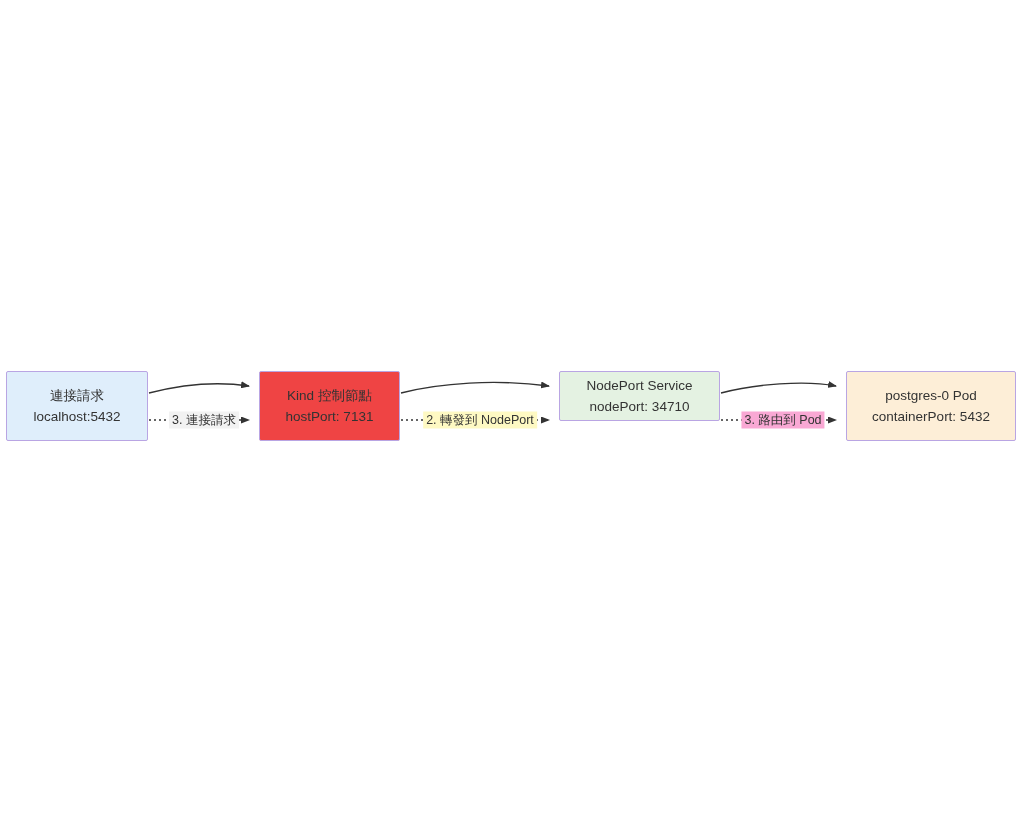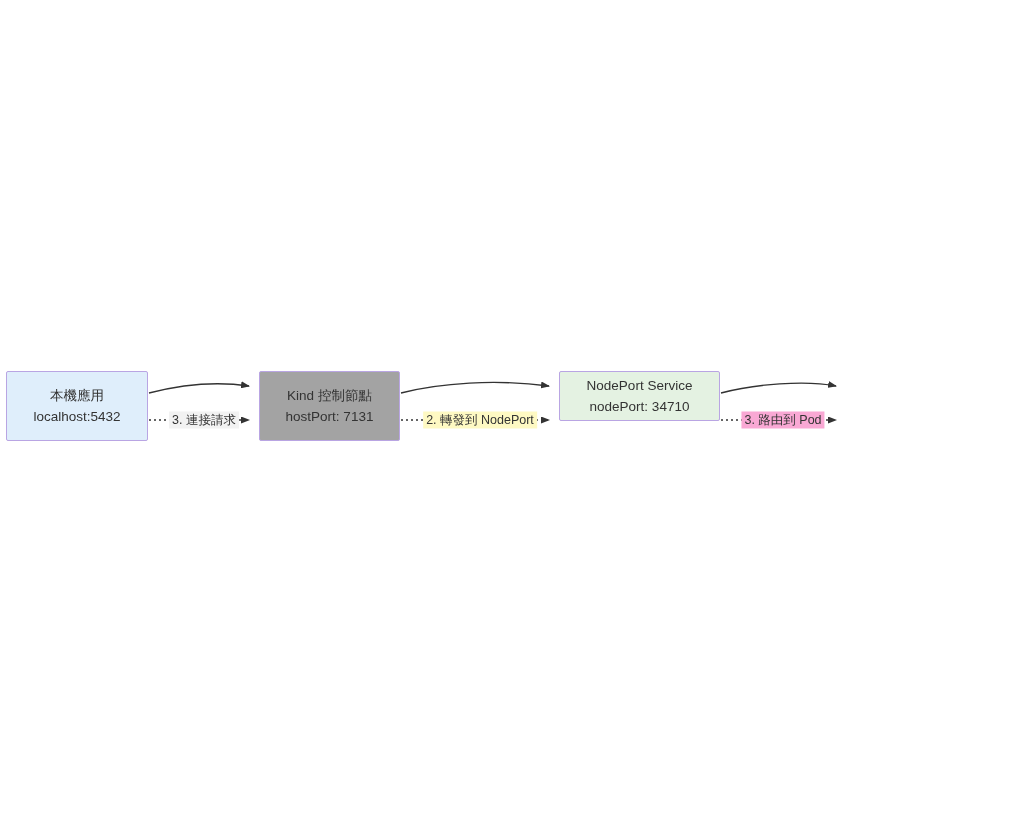--- a/index.html
+++ b/index.html
@@ -82,32 +82,36 @@
       <path fill="none" stroke="#333333" stroke-width="1.3" stroke-dasharray="2 3" marker-end="url(#arrowhead)" d="M401,420 L549,420"></path>
     </g>
 
     <g>
       <path fill="none" stroke="#333333" stroke-width="1.3" marker-end="url(#arrowhead)" d="M721,393 C755,384 805,380 836,386"></path>
       <path fill="none" stroke="#333333" stroke-width="1.3" stroke-dasharray="2 3" marker-end="url(#arrowhead)" d="M721,420 L836,420"></path>
     </g>
   </svg>
 
   <div class="node" id="node-0" style="left: 6px; top: 371px; width: 142px; height: 70px; background: rgb(223, 238, 251); border-color: rgb(185, 165, 227); color: rgb(51, 51, 51);">
-    <span class="node-line">本機應用</span>
+    <span class="node-line">連接請求</span>
     <span class="node-line">localhost:5432</span>
   </div>
 
-  <div class="node" id="node-1" style="left: 259px; top: 371px; width: 141px; height: 70px; background: #a3a3a3; border-color: rgb(185, 165, 227); color: rgb(51, 51, 51);">
+  <div class="node" id="node-1" style="left: 259px; top: 371px; width: 141px; height: 70px; background: #ef4444; border-color: rgb(185, 165, 227); color: rgb(51, 51, 51);">
     <span class="node-line">Kind 控制節點</span>
     <span class="node-line">hostPort: 7131</span>
   </div>
 
   <div class="node" id="node-2" style="left: 559px; top: 371px; width: 161px; height: 50px; background: rgb(228, 242, 226); border-color: rgb(185, 165, 227); color: rgb(51, 51, 51);">
     <span class="node-line">NodePort Service</span>
     <span class="node-line">nodePort: 34710</span>
   </div>
 
+  <div class="node" id="node-3" style="left: 846px; top: 371px; width: 170px; height: 70px; background: rgb(253, 238, 215); border-color: rgb(185, 165, 227); color: rgb(51, 51, 51);">
+    <span class="node-line">postgres-0 Pod</span>
+    <span class="node-line">containerPort: 5432</span>
+  </div>
 
   <div class="edge-label" id="edge-label-0" style="left: 204px; top: 420px; background: rgb(242, 242, 242); color: rgb(51, 51, 51);">3. 連接請求</div>
   <div class="edge-label" id="edge-label-1" style="left: 480px; top: 420px; background: #fef9c3; color: rgb(51, 51, 51);">2. 轉發到 NodePort</div>
   <div class="edge-label" id="edge-label-2" style="left: 783px; top: 420px; background: #f9a8d4; color: rgb(51, 51, 51);">3. 路由到 Pod</div>
 
 </div>
 
 </body></html>

